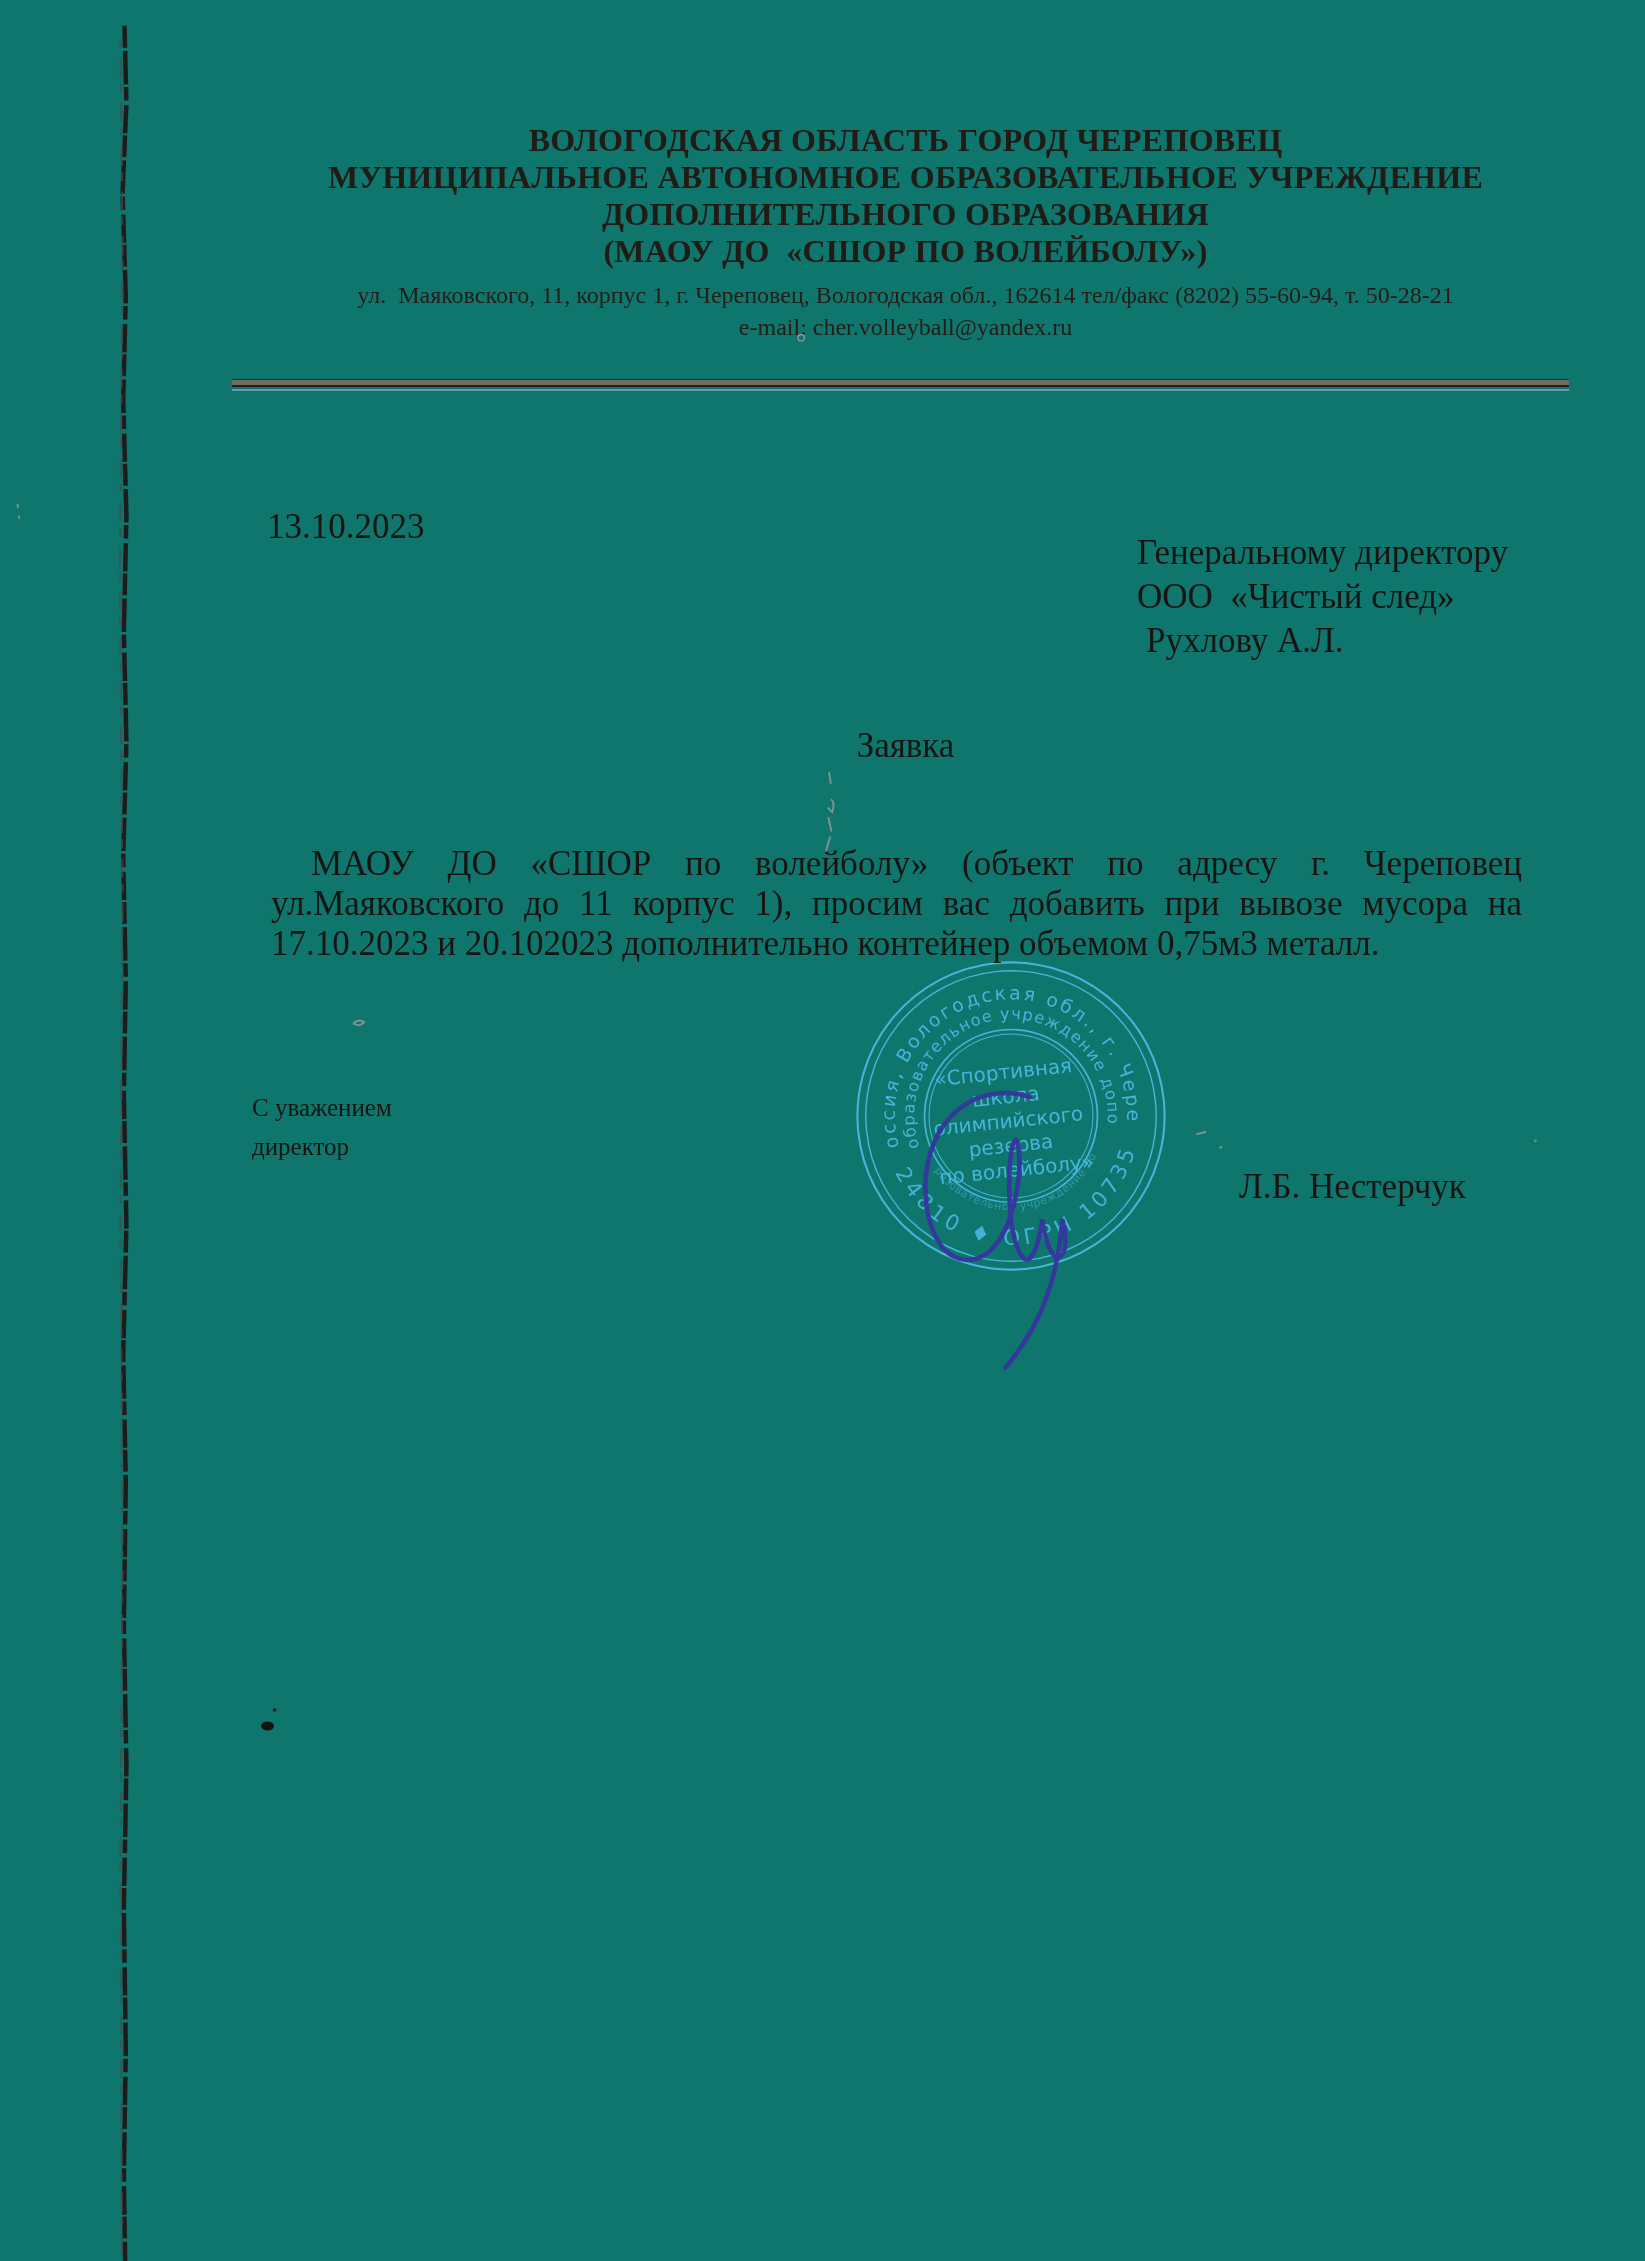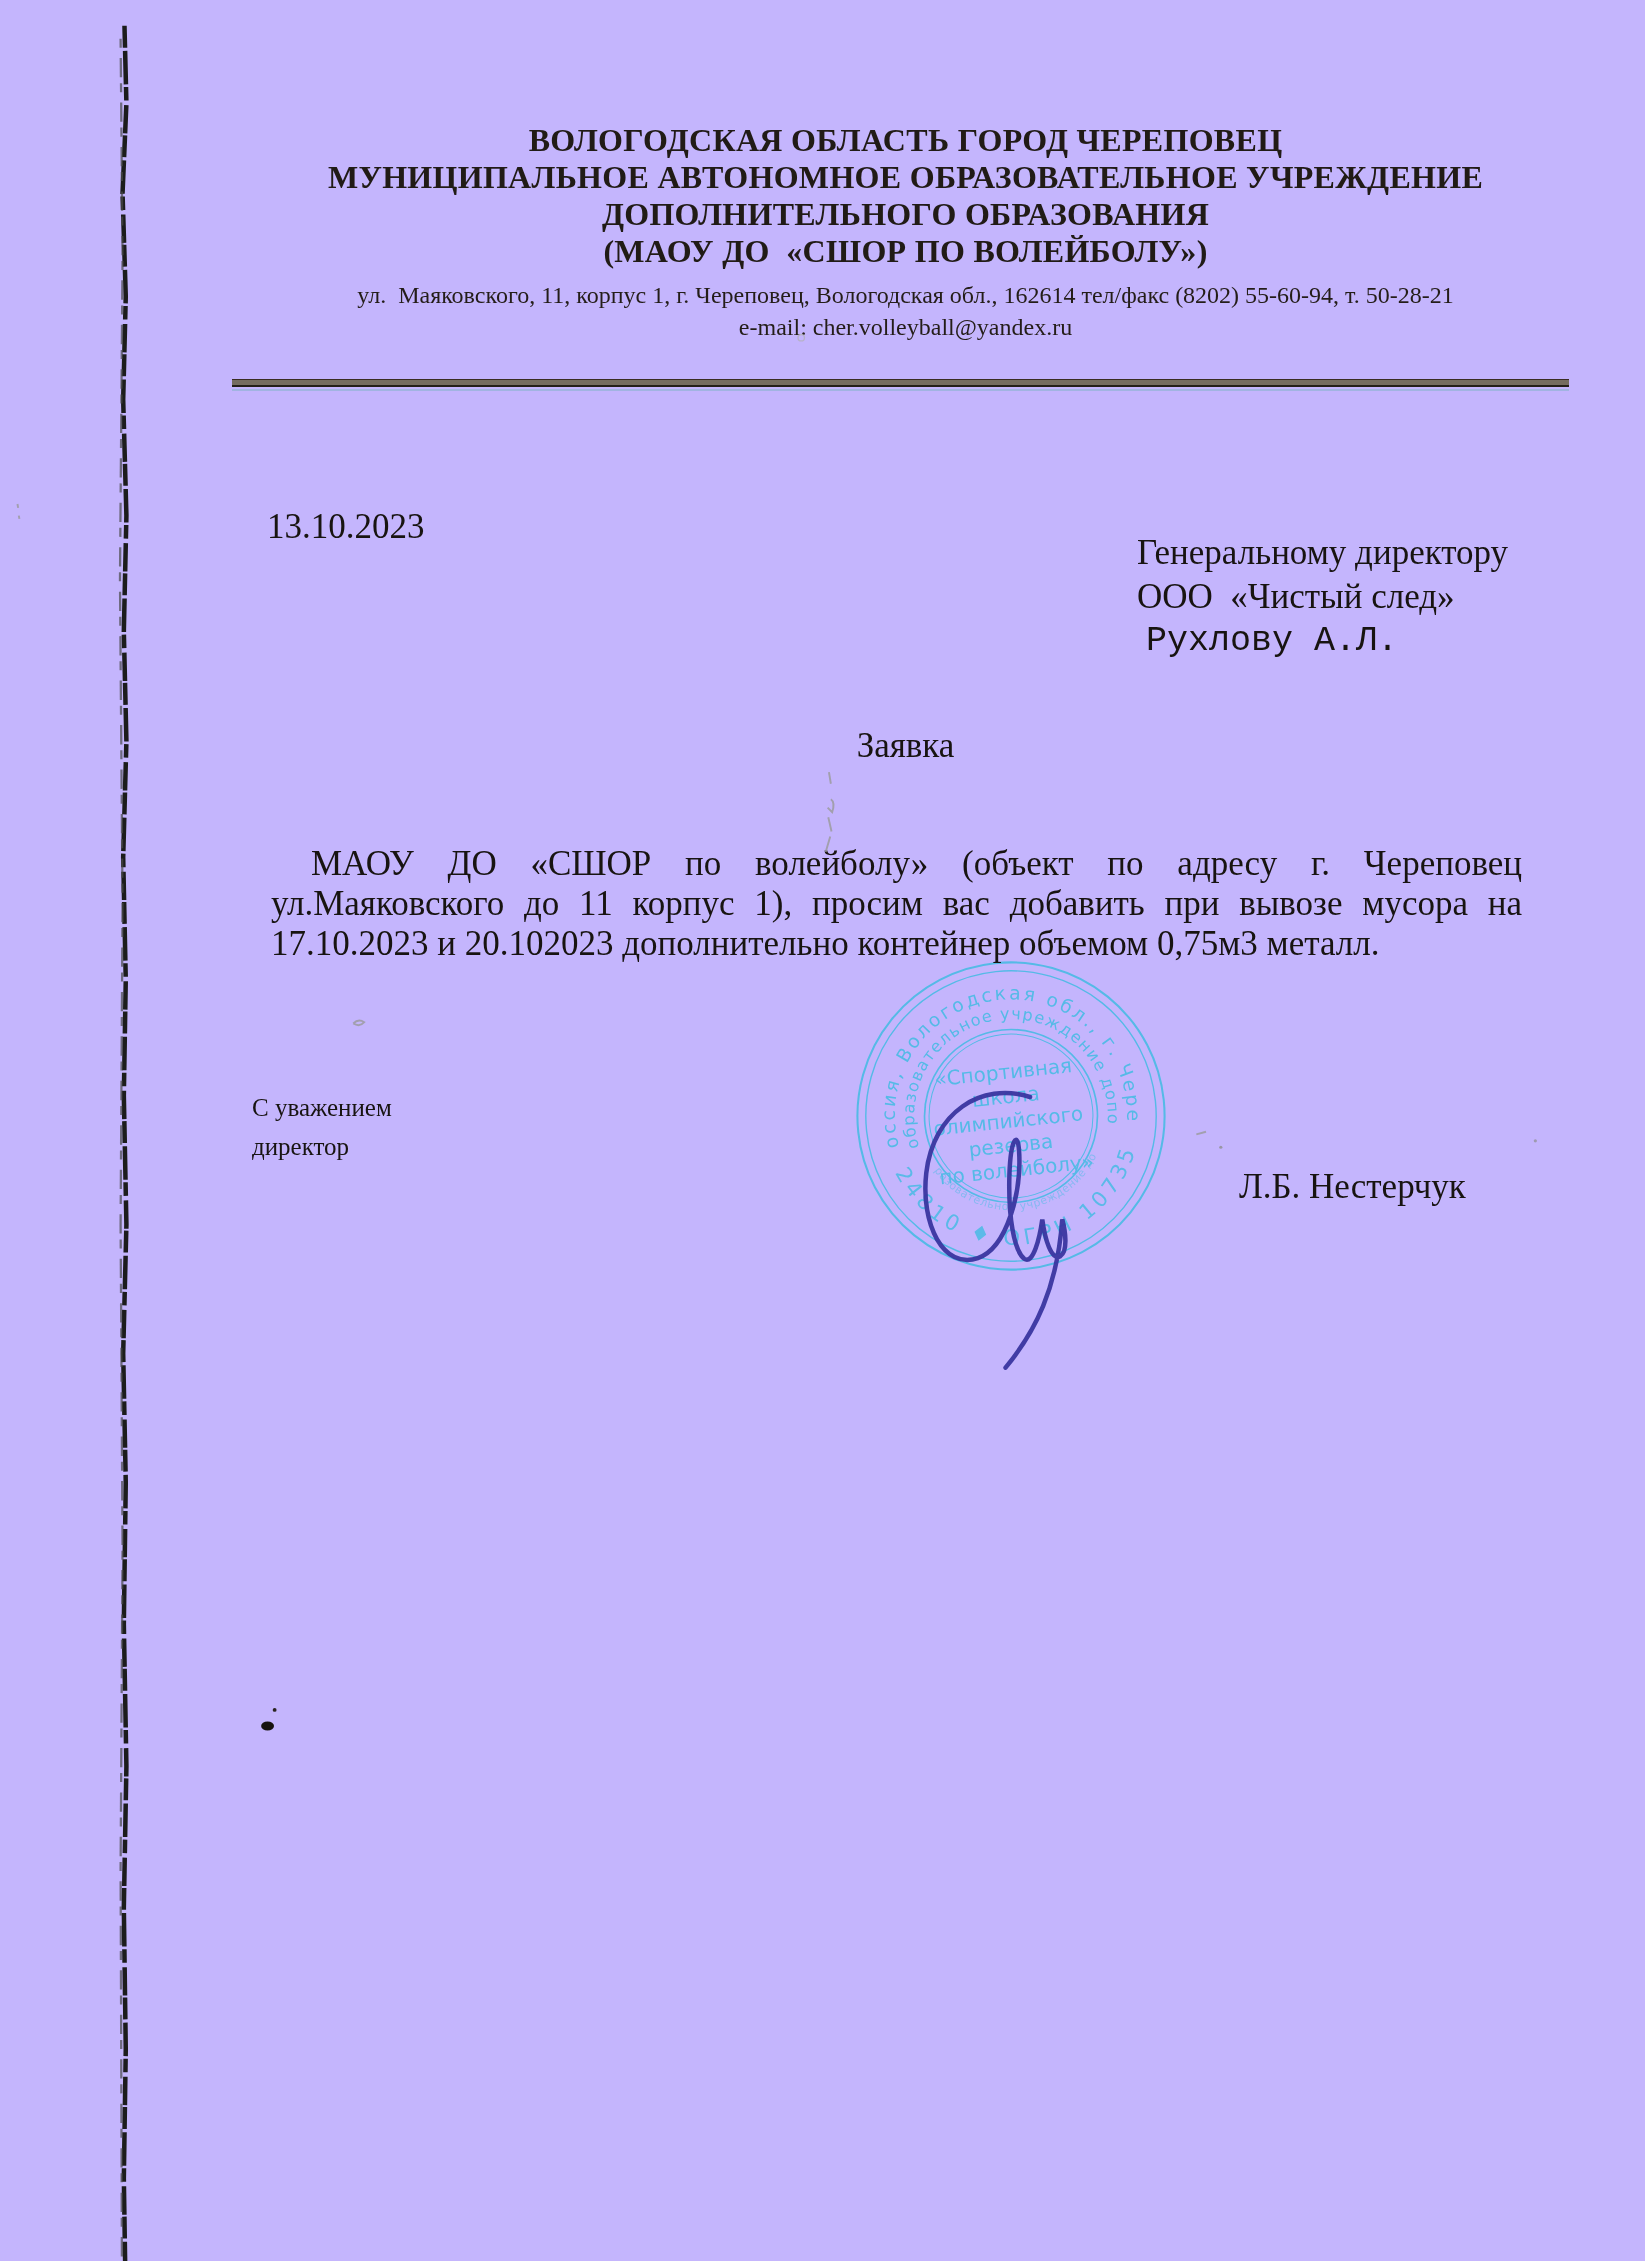--- a/index.html
+++ b/index.html
@@ -1,19 +1,19 @@
 <!DOCTYPE html>
 <html style="font-size:10.3px"><head>
 <meta charset="utf-8">
 <style>
   html,body{margin:0;padding:0;background:#e8e8e8;}
   .page{
     position:relative;
     width:1645px;height:2261px;
-    background:#c4b5fd;
+    background:#0f766e;
     overflow:hidden;
     font-family:"Liberation Serif", serif;
     color:#181411;
   }
   .abs{position:absolute;}
   .ws{white-space:pre-wrap;}
   
   .header{
     left:237px;top:122px;width:1337px;
     text-align:center;z-index:2;
@@ -30,21 +30,21 @@
     left:232px;top:379px;width:1337px;height:8.4px;z-index:2;
     background:linear-gradient(180deg,#3a2d22 0 1.3px,#756c60 1.3px 5.8px,#241f18 5.8px 8.4px);
   }
   .rule-blue{
     left:232px;top:389px;width:1337px;height:1.9px;z-index:2;
     background:#8fb4d2;opacity:.65;
   }
   
   .date{left:267px;top:507px;font-size:35px;line-height:39px;z-index:2;}
   .recipient{left:1137px;top:531px;font-size:35px;line-height:44px;z-index:2;}
-  .recipient .r3{padding-left:9px;font-family:Liberation Mono, monospace;}
+  .recipient .r3{padding-left:9px;}
   .doc-title{left:237px;top:726px;width:1337px;text-align:center;font-size:35px;z-index:2;}
   .body-par{left:271px;top:844px;width:1251px;font-size:35px;z-index:2;}
   .body-par .bl{line-height:40px;}
   .body-par .j{text-align:justify;text-align-last:justify;}
   .body-par .indent{text-indent:40px;}
   .closing{left:252px;top:1088px;font-size:25px;line-height:39px;z-index:2;}
   .exec-name{left:1239px;top:1167px;font-size:35px;line-height:39px;z-index:2;}
   
   .stamp{left:840px;top:945px;width:342px;height:342px;z-index:1;
          transform:rotate(-6deg);opacity:.92;}

